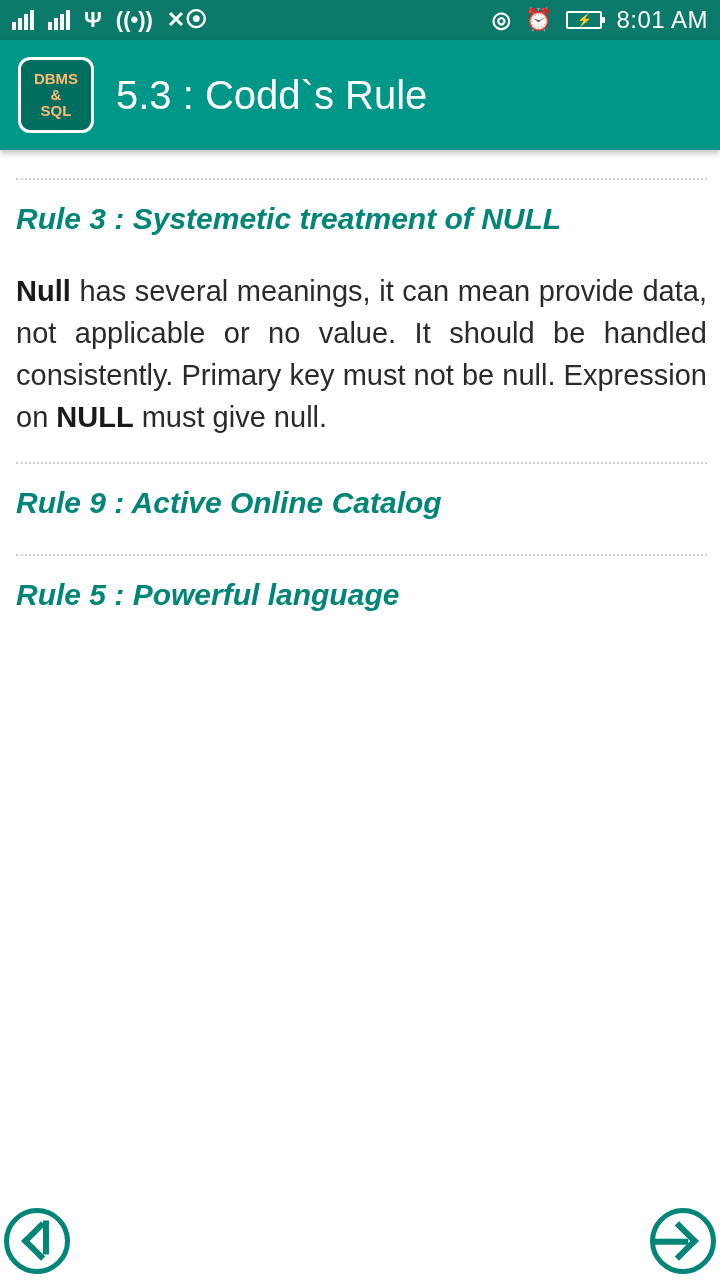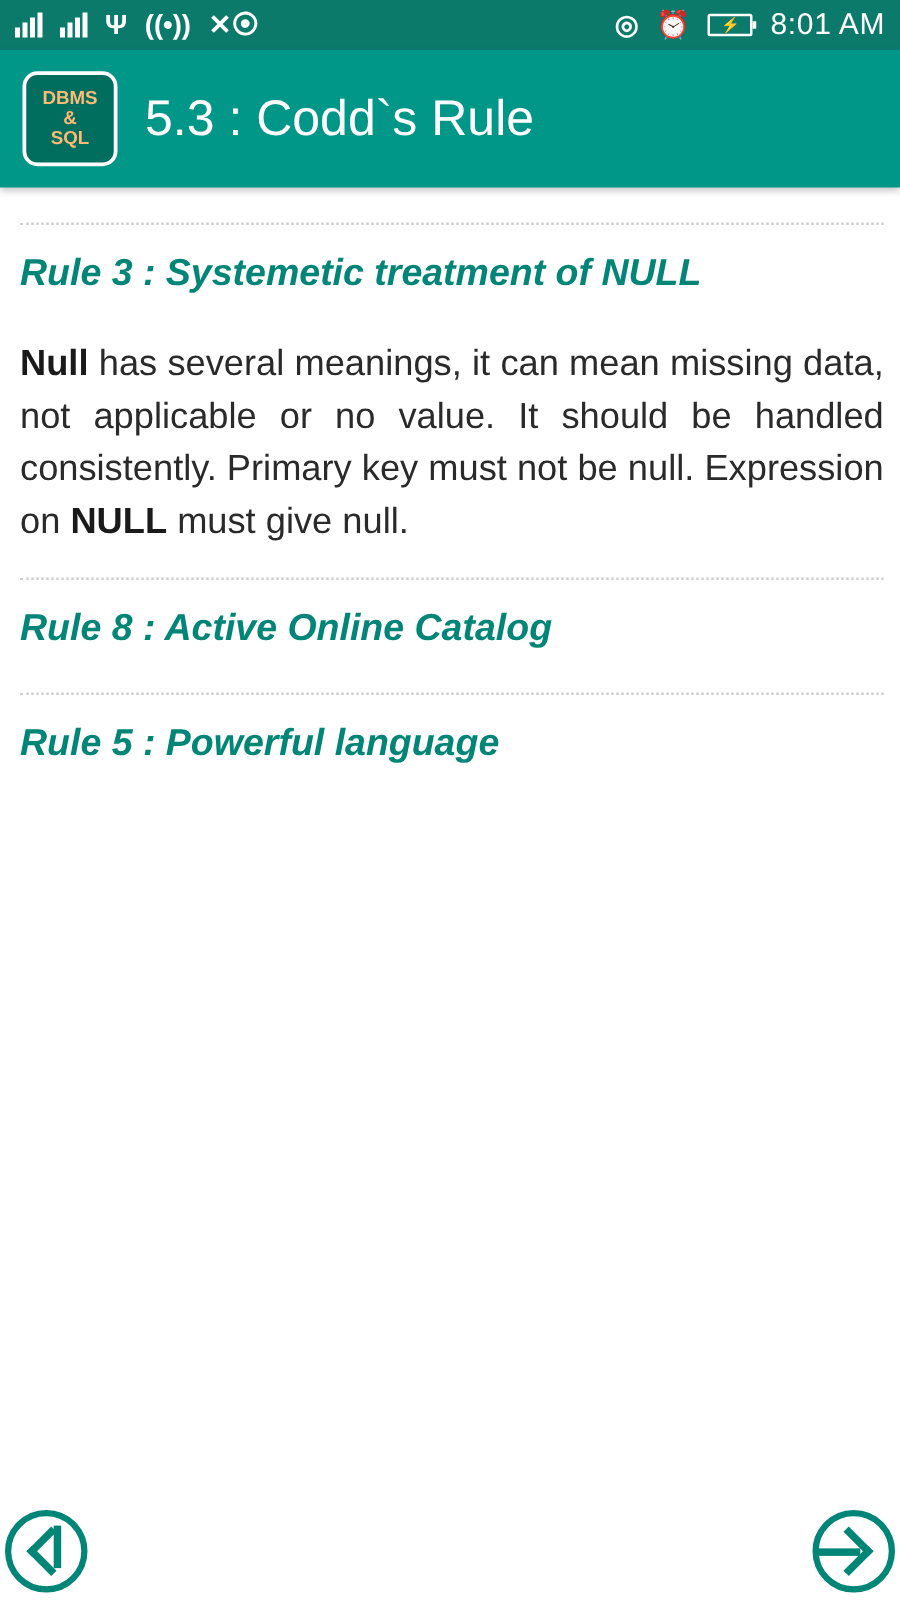--- a/index.html
+++ b/index.html
@@ -191,28 +191,28 @@
   </div>
   <div class="app-title">5.3 : Codd`s Rule</div>
 </div>
 
 <div class="content">
   <div class="divider"></div>
 
   <div class="section">
     <div class="rule-title">Rule 3 : Systemetic treatment of NULL</div>
     <div class="rule-body">
-      <b>Null</b><span> has several meanings, it can mean missing data, not applicable or no value. It should be handled consistently. Primary key must not be null. Expression on </span><b>NULL</b><span> must give null.</span>
+      <b>Null</b><span> has several meanings, it can mean provide data, not applicable or no value. It should be handled consistently. Primary key must not be null. Expression on </span><b>NULL</b><span> must give null.</span>
     </div>
   </div>
 
   <div class="divider"></div>
 
   <div class="section">
-    <div class="rule-title">Rule 8 : Active Online Catalog</div>
+    <div class="rule-title">Rule 9 : Active Online Catalog</div>
   </div>
 
   <div class="divider"></div>
 
   <div class="section">
     <div class="rule-title">Rule 5 : Powerful language</div>
   </div>
 </div>
 
 <div class="nav-btn nav-prev">

